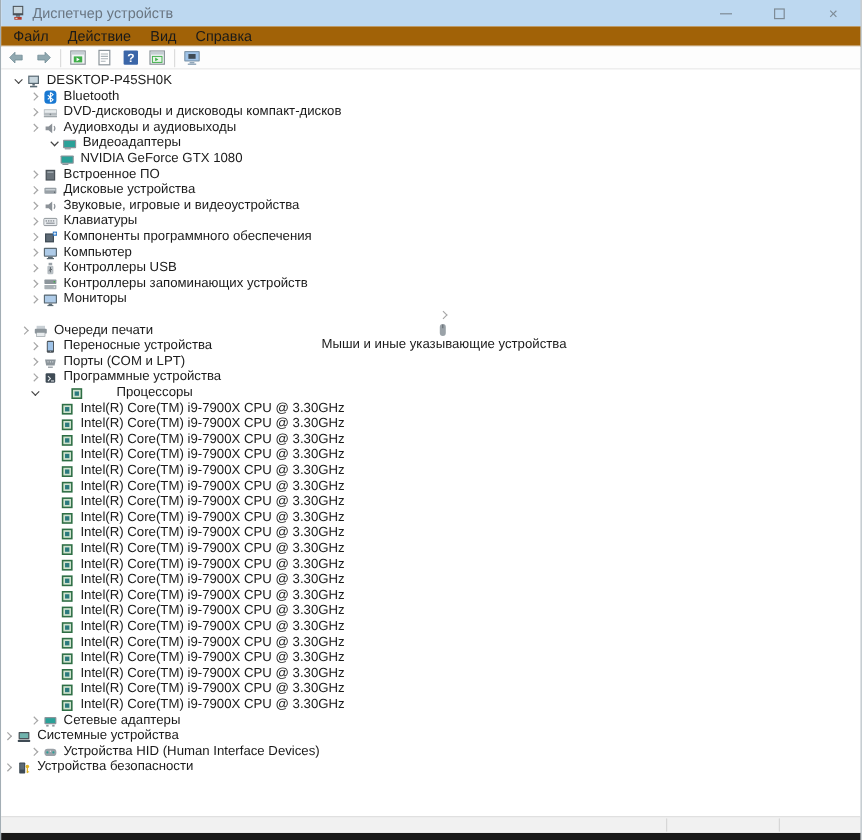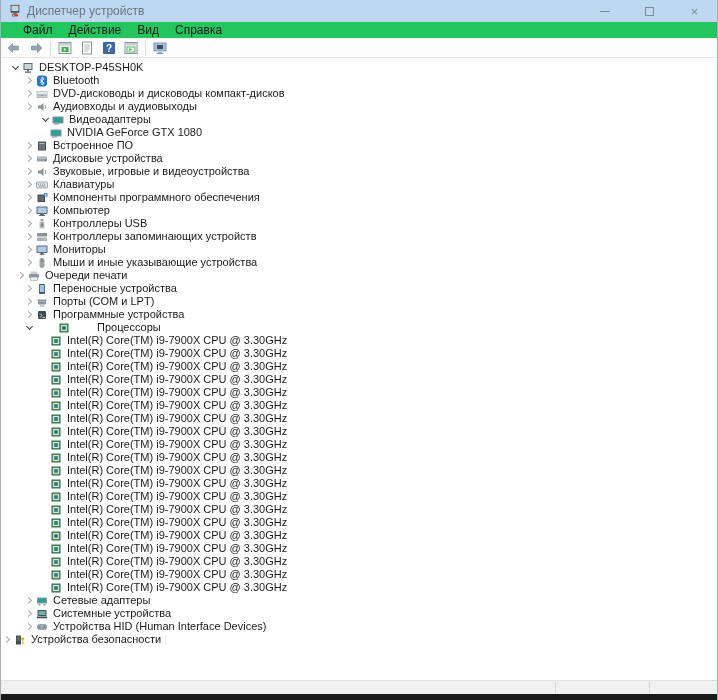--- a/index.html
+++ b/index.html
@@ -21,22 +21,22 @@
   }
   .titlebar .app-icon { width:14px; height:14px; margin-right:5px; flex:0 0 auto; }
   .titlebar .title { font-size:12px; color:#6a7682; }
   .win-controls { margin-left:auto; display:flex; height:100%; }
   .win-btn { width:45px; height:100%; display:flex; align-items:center; justify-content:center; cursor:default; }
   .glyph-min { width:10px; height:1px; background:#7e8b96; }
   .glyph-max { width:9px; height:9px; border:1px solid #7e8b96; }
   .glyph-close { font-size:13px; color:#7e8b96; line-height:1; }
   
   .menubar {
-    height:17px; background:#22c55e; display:flex; align-items:center;
-    padding-left:14px; flex:0 0 auto; border-bottom:1px solid #f2f2f2;
+    height:17px; background:#a16207; display:flex; align-items:center;
+    padding-left:2px; flex:0 0 auto; border-bottom:1px solid #f2f2f2;
   }
   .menu-item { font-size:12px; color:#1a1a1a; padding:0 8px; height:100%; display:flex; align-items:center; }
   
   .toolbar {
     height:19px; background:#fdfdfd; display:flex; align-items:center;
     padding-left:3px; gap:2px; flex:0 0 auto; border-bottom:1px solid #e4e4e4;
   }
   .tool-btn { width:20px; height:17px; display:flex; align-items:center; justify-content:center; }
   .tool-sep { width:1px; height:15px; background:#dcdcdc; margin:0 2px; }
   
@@ -312,21 +312,21 @@
           <span class="chev collapsed"></span>
         </span>
         <span class="tree-icon"><svg width="12" height="12" viewBox="0 0 12 12">
             <rect x="0.5" y="1.5" width="11" height="7.5" rx="0.8" fill="#5a6a74"></rect>
             <rect x="1.5" y="2.5" width="9" height="5.5" fill="#aecbe8"></rect>
             <rect x="4.5" y="9" width="3" height="1.2" fill="#5a6a74"></rect>
             <rect x="3.5" y="10.2" width="5" height="0.9" fill="#5a6a74"></rect>
           </svg></span>
         <span class="tree-label">Мониторы</span>
       </div>
-      <div class="tree-row" style="padding-left: 22px;">
+      <div class="tree-row" style="padding-left: 22px; flex-direction: column;">
         <span class="chev-slot">
           <span class="chev collapsed"></span>
         </span>
         <span class="tree-icon"><svg width="12" height="12" viewBox="0 0 12 12">
             <rect x="3.5" y="1" width="5" height="10" rx="2.5" fill="#9aa2a8"></rect>
             <rect x="5.6" y="1.5" width="0.8" height="3" fill="#5d656b"></rect>
           </svg></span>
         <span class="tree-label">Мыши и иные указывающие устройства</span>
       </div>
       <div class="tree-row" style="padding-left: 14px;">
@@ -571,21 +571,21 @@
           <span class="chev collapsed"></span>
         </span>
         <span class="tree-icon"><svg width="12" height="12" viewBox="0 0 12 12">
             <rect x="1" y="2.5" width="10" height="6" rx="0.8" fill="#8c959b"></rect>
             <rect x="2" y="3.5" width="8" height="4" fill="#2aa198"></rect>
             <rect x="2.5" y="9" width="2" height="1.5" fill="#8c959b"></rect>
             <rect x="7.5" y="9" width="2" height="1.5" fill="#8c959b"></rect>
           </svg></span>
         <span class="tree-label">Сетевые адаптеры</span>
       </div>
-      <div class="tree-row" style="padding-left: 22px;">
+      <div class="tree-row" style="">
         <span class="chev-slot">
           <span class="chev collapsed"></span>
         </span>
         <span class="tree-icon"><svg width="12" height="12" viewBox="0 0 12 12">
             <rect x="1.5" y="2" width="9" height="6" rx="0.6" fill="#4a5258"></rect>
             <rect x="2.5" y="3" width="7" height="4" fill="#6fb3ad"></rect>
             <rect x="0.8" y="8.5" width="10.4" height="1.8" rx="0.6" fill="#3f4b55"></rect>
           </svg></span>
         <span class="tree-label">Системные устройства</span>
       </div>

